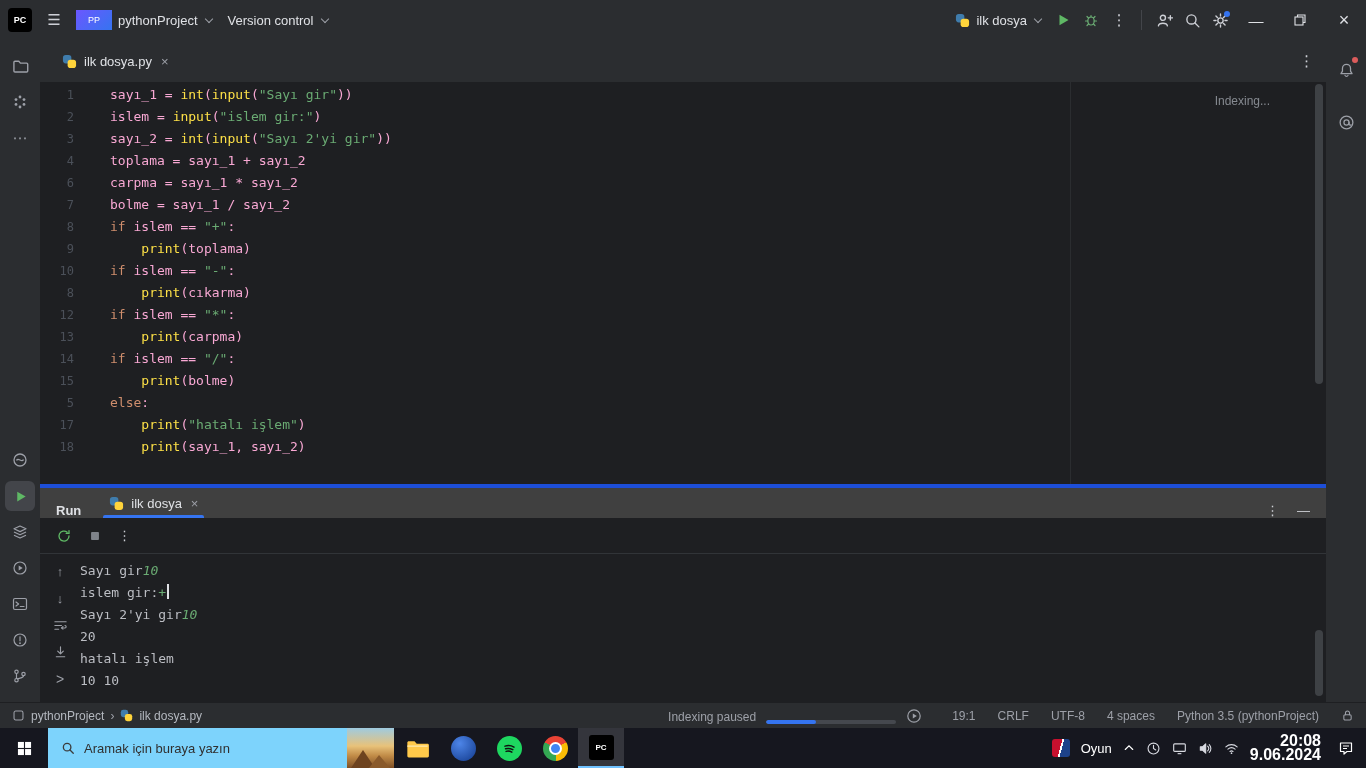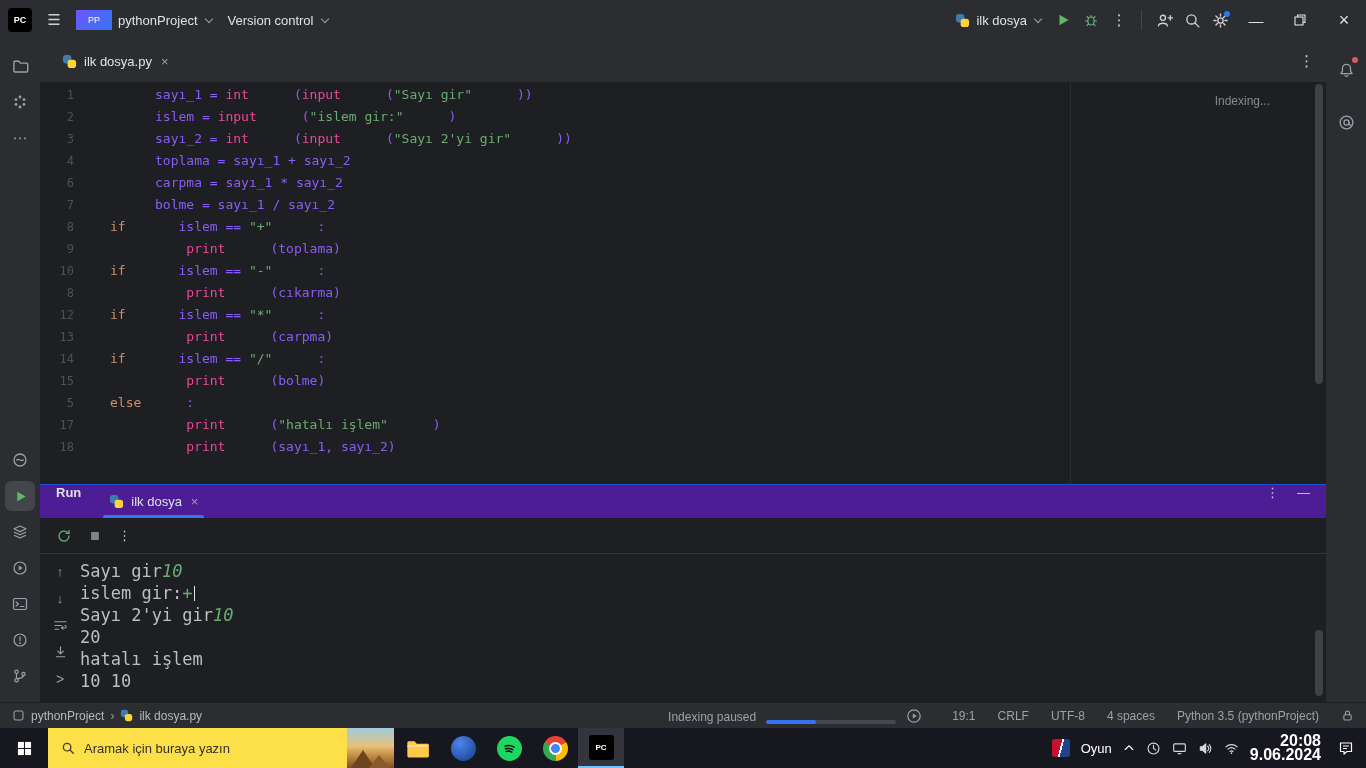--- a/index.html
+++ b/index.html
@@ -38,55 +38,55 @@
   .tab{display:flex;align-items:center;gap:7px;padding:0 10px;height:100%;color:#dfe1e5;}
   .tab-close{color:#9da0a8;font-size:13px;margin-left:2px;}
   .tabbar-more{margin-left:auto;margin-right:12px;color:#ced0d6;font-size:15px;}
 
   
   .editor{flex:1;position:relative;background:#1e1f22;font-family:"DejaVu Sans Mono",monospace;font-size:13px;
           line-height:22px;padding-top:2px;overflow:hidden;}
   .guide{position:absolute;left:1030px;top:0;bottom:0;width:1px;background:#2b2d30;}
   .code-line{white-space:pre;height:22px;}
   .ln{display:inline-block;width:34px;text-align:right;color:#4b5059;margin-right:36px;font-size:12px;}
-  .tok-d{color:#8b5cf6;margin-left:45px;} .tok-k{color:#cf8e6d;} .tok-b{color:#ec4899;} .tok-s{color:#6aab73;}
+  .tok-d{color:#f9a8d4;} .tok-k{color:#cf8e6d;} .tok-b{color:#fde047;} .tok-s{color:#6aab73;}
   .indexing{position:absolute;top:8px;right:56px;color:#868a91;font-family:"Liberation Sans",sans-serif;font-size:12px;}
   .sb{position:absolute;width:8px;border-radius:4px;background:#5a5d63;opacity:.55;}
   .editor-sb{right:3px;top:2px;height:300px;}
   .console-sb{right:3px;bottom:6px;height:66px;}
 
   
-  .run-header{height:34px;background:#4c1d95;display:flex;align-items:flex-start;padding-left:16px;flex:none;border-top:1px solid #1d4ed8;}
+  .run-header{height:34px;background:#404040;display:flex;align-items:flex-end;padding-left:16px;flex:none;border-top:4px solid #1d4ed8;}
   .run-title{font-weight:bold;color:#dfe1e5;margin-right:16px;}
   .run-tab{position:relative;height:100%;display:flex;align-items:center;gap:7px;padding:0 12px;color:#dfe1e5;}
   .run-tab::after{content:"";position:absolute;left:6px;right:6px;bottom:0;height:3px;background:#3574f0;border-radius:2px 2px 0 0;}
   .run-header-right{margin-left:auto;display:flex;align-items:center;gap:18px;margin-right:16px;color:#ced0d6;}
   .run-toolbar{height:36px;display:flex;align-items:center;gap:16px;padding-left:16px;border-bottom:1px solid #313438;flex:none;background:#1e1f22;}
   .run-body{height:148px;display:flex;flex:none;}
   .run-gutter{width:40px;display:flex;flex-direction:column;align-items:center;padding-top:8px;gap:9px;color:#9da0a8;flex:none;}
   .gut-btn{width:20px;height:18px;display:flex;align-items:center;justify-content:center;font-size:13px;}
-  .console{flex:1;position:relative;font-family:"DejaVu Sans Mono",monospace;font-size:17px;line-height:22px;padding-top:6px;overflow:hidden;}
+  .console{flex:1;position:relative;font-family:"DejaVu Sans Mono",monospace;font-size:13px;line-height:22px;padding-top:6px;overflow:hidden;}
   .console-line{white-space:pre;height:22px;}
   .con-o{color:#bcbec4;} .con-i{color:#6aab73;font-style:italic;}
   .caret{display:inline-block;width:1.5px;height:15px;background:#dfe1e5;vertical-align:-2px;margin-left:1px;animation:blink 1s steps(1) infinite;}
   @keyframes blink{50%{opacity:0;}}
 
   
   .statusbar{height:26px;background:#2b2d30;border-top:1px solid #1e1f22;display:flex;align-items:center;
              padding:0 12px;font-size:12px;color:#9da0a8;flex:none;gap:6px;}
   .crumb{color:#b4b8bf;}
   .sb-right{margin-left:auto;display:flex;align-items:center;gap:22px;}
   .progress-wrap{display:flex;align-items:flex-end;gap:10px;margin-right:8px;}
   .progress-track{width:130px;height:4px;border-radius:2px;background:#45484e;overflow:hidden;}
   .progress-fill{height:100%;background:#3574f0;border-radius:2px;}
 
   
   .taskbar{height:40px;background:#16171f;display:flex;align-items:stretch;flex:none;}
   .start-btn{width:48px;display:flex;align-items:center;justify-content:center;}
-  .search-box{width:346px;background:#fde047;display:flex;align-items:center;gap:9px;padding-left:13px;color:#1f1f1f;}
+  .search-box{width:346px;background:#7dd3fc;display:flex;align-items:center;gap:9px;padding-left:13px;color:#1f1f1f;}
   .search-text{font-size:13px;color:#303030;white-space:nowrap;}
   .search-photo{margin-left:auto;width:47px;height:40px;position:relative;overflow:hidden;flex:none;
     background:linear-gradient(180deg,#9fcbe0 0%,#e8c27a 45%,#c08a46 70%,#7d4f26 100%);}
   .search-photo svg{position:absolute;bottom:0;left:0;}
   .tb-app{width:46px;display:flex;align-items:center;justify-content:center;position:relative;}
   .tb-app.active{background:rgba(255,255,255,.13);border-bottom:2px solid #6fc1ff;}
   .sphere{width:25px;height:25px;border-radius:50%;background:radial-gradient(circle at 35% 30%,#4d85e8,#123a8c);}
   .spotify{width:25px;height:25px;border-radius:50%;background:#1ed760;display:flex;align-items:center;justify-content:center;}
   .chrome{width:25px;height:25px;border-radius:50%;position:relative;
     background:conic-gradient(from -60deg,#ea4335 0 120deg,#fbbc05 120deg 240deg,#34a853 240deg 360deg);}

